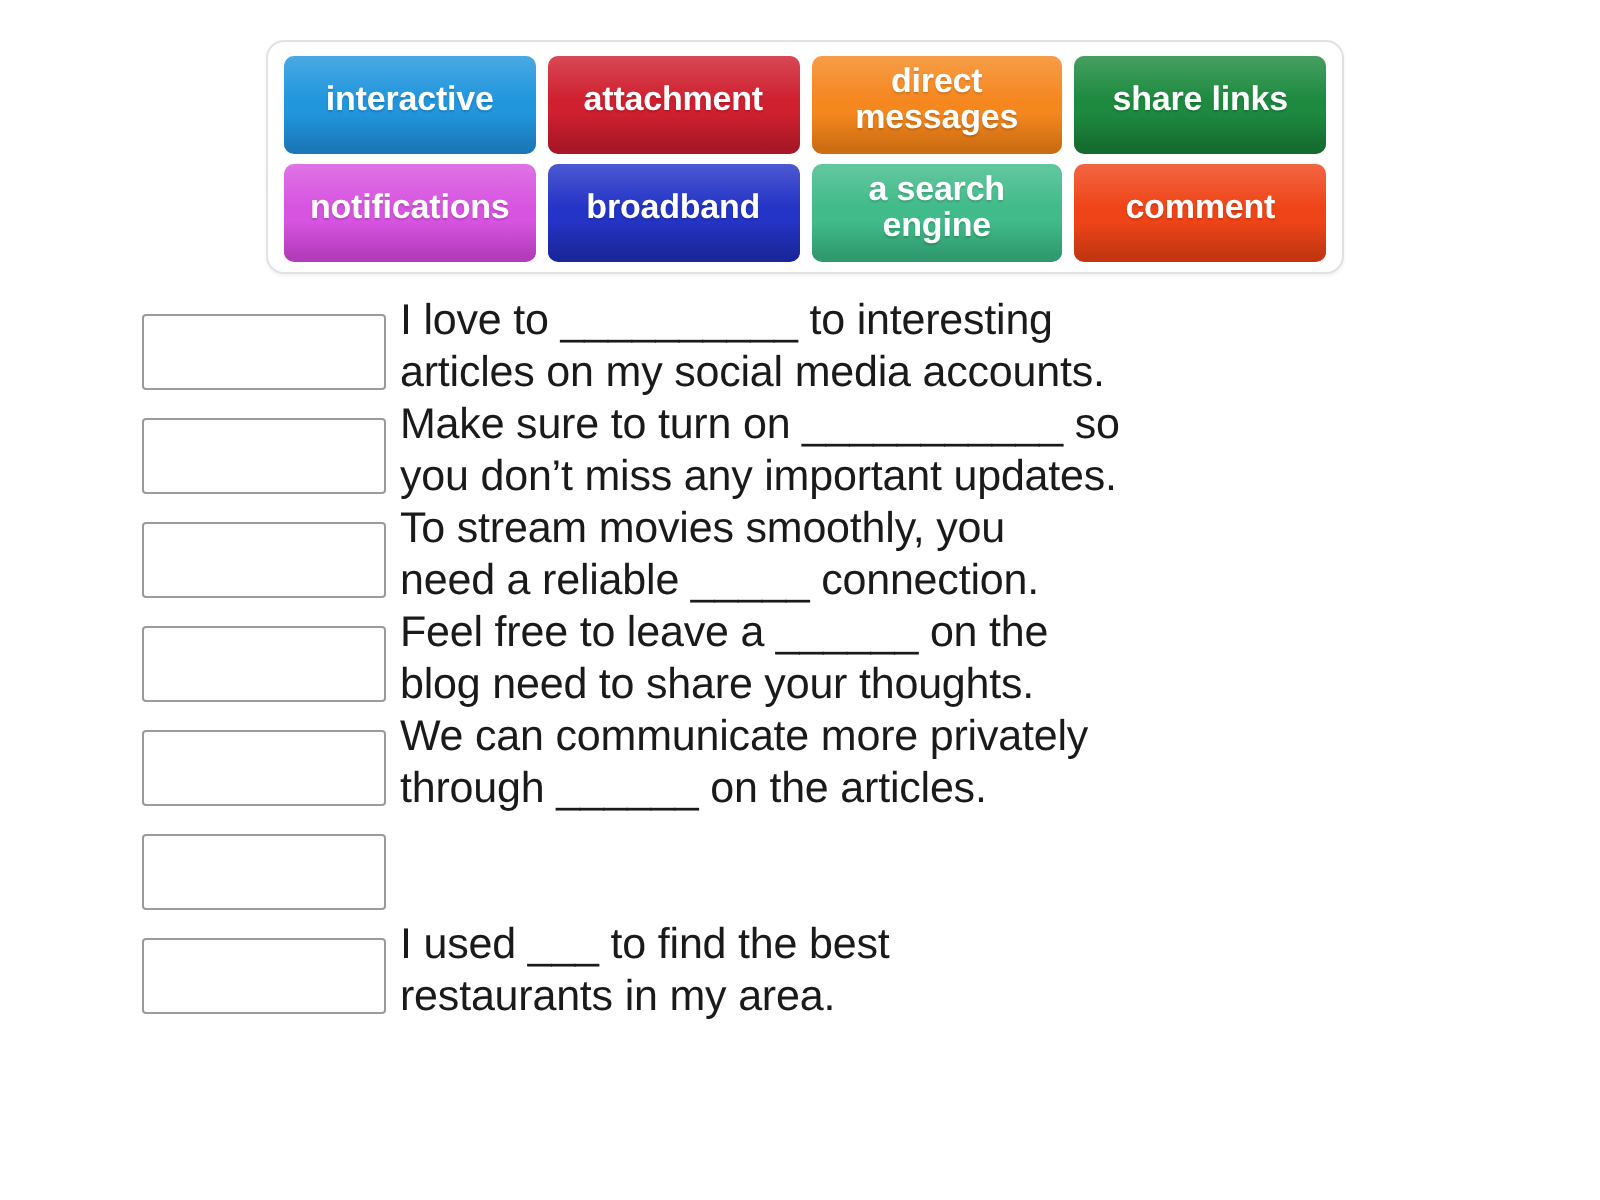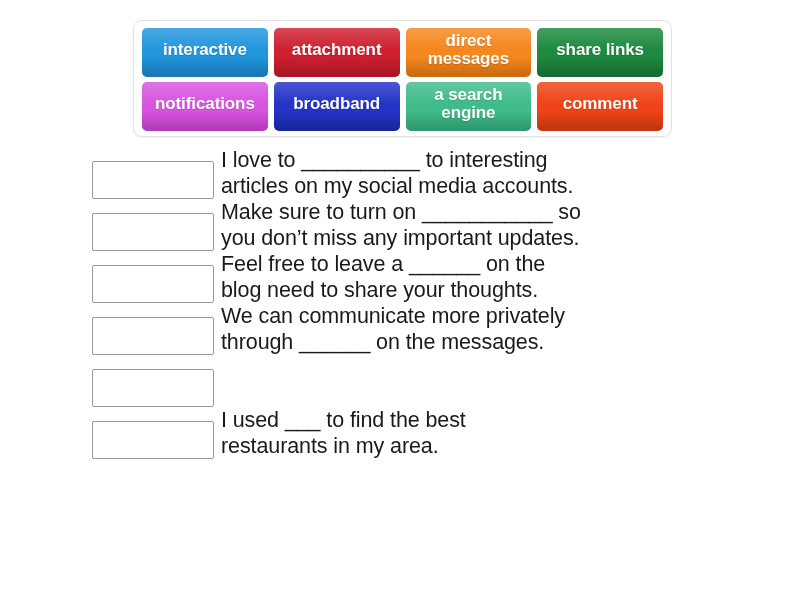--- a/index.html
+++ b/index.html
@@ -75,23 +75,22 @@
   
   .sentences {
     position: absolute;
     left: 0;
     top: 147px;
     width: 800px;
   }
 
   .s-row {
     display: flex;
-    align-items: flex-end;
+    align-items: center;
     height: 52px;
-    margin-left: 21px;
   }
 
   .dropzone {
     width: 122px;
     height: 38px;
     margin-left: 71px;
     margin-top: 5px;
     flex: 0 0 auto;
     background: #ffffff;
     border: 1px solid #9a9a9a;
@@ -154,27 +153,32 @@
       <div class="s-text">I love to __________ to interesting
 articles on my social media accounts.</div>
     </div>
     <div class="s-row">
       <div class="dropzone"></div>
       <div class="s-text">Make sure to turn on ___________ so
 you don’t miss any important updates.</div>
     </div>
     <div class="s-row">
       <div class="dropzone"></div>
+      <div class="s-text">To stream movies smoothly, you
+need a reliable _____ connection.</div>
+    </div>
+    <div class="s-row">
+      <div class="dropzone"></div>
       <div class="s-text">Feel free to leave a ______ on the
 blog need to share your thoughts.</div>
     </div>
     <div class="s-row">
       <div class="dropzone"></div>
       <div class="s-text">We can communicate more privately
-through ______ on the messages.</div>
+through ______ on the articles.</div>
     </div>
     <div class="s-row">
       <div class="dropzone"></div>
     </div>
     <div class="s-row">
       <div class="dropzone"></div>
       <div class="s-text">I used ___ to find the best
 restaurants in my area.</div>
     </div>
   </div>

